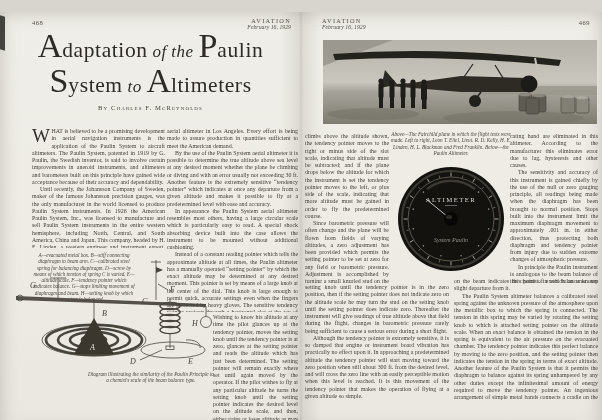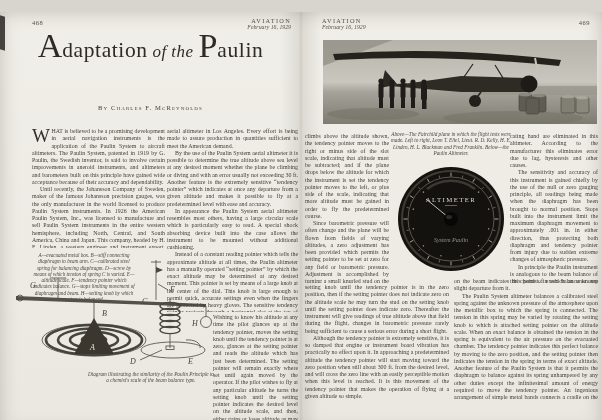--- a/index.html
+++ b/index.html
@@ -50,20 +50,21 @@
 
   <div class="pg pg-left">
     <div class="hdr-num" style="left:32px;top:7px;">468</div>
     <div class="hdr-blk ta-r" style="right:10px;top:5px;width:80px;">
       <div class="mast">AVIATION</div>
       <div class="date">February 16, 1929</div>
     </div>
 
     <div class="title">
       <div class="t-line"><span class="t-big">A</span><span class="t-small">daptation</span><span class="t-it"> of the </span><span class="t-big">P</span><span class="t-small">aulin</span></div>
+      <div class="t-line"><span class="t-big">S</span><span class="t-small">ystem</span><span class="t-it"> to </span><span class="t-big">A</span><span class="t-small">ltimeters</span></div>
     </div>
 
     <div class="byline">By Charles F. McReynolds</div>
 
     <div class="col" style="left:32px;top:116px;width:133px;height:120px;">
       <p class="noind"><span class="dropcap">W</span><span>HAT is believed to be a promising development in aerial navigation instruments is the application of the Paulin System to aircraft altimeters. The Paulin System, patented in 1919 by G. Paulin, the Swedish inventor, is said to involve certain improvements in aneroid instruments, and altimeters and barometers built on this principle have gained wide acceptance because of their accuracy and dependability.</span></p>
       <p>Until recently, the Johansson Company of Sweden, maker of the famous Johansson precision gauges, was the only manufacturer in the world licensed to produce Paulin System instruments. In 1926 the American Paulin System, Inc., was licensed to manufacture and sell Paulin System instruments in the entire western hemisphere, including North, Central, and South America, China and Japan. This company, headed by H. E. Linden, a western engineer and instrument expert, has assembled an organization of instrument technicians, and after months of preparation is now ready to start production on the</p>
     </div>
 
     <div class="keycap" style="left:33px;top:240px;width:102px;height:58px;">A—evacuated metal box. B—stiff connecting diaphragm to beam arm. C—calibrated steel spring for balancing diaphragm. D—screw by means of which tension of spring C is varied. E—altitude scale. F—tendency pointer which indicates balance. G—stops limiting movement of diaphragm and beam. H—setting knob by which system is balanced.</div>

